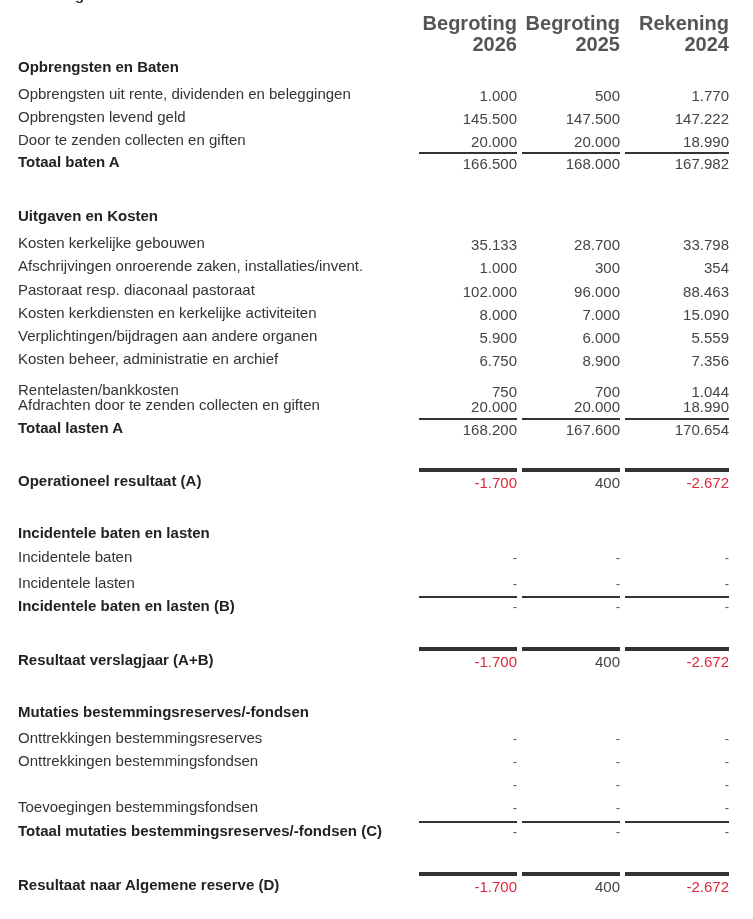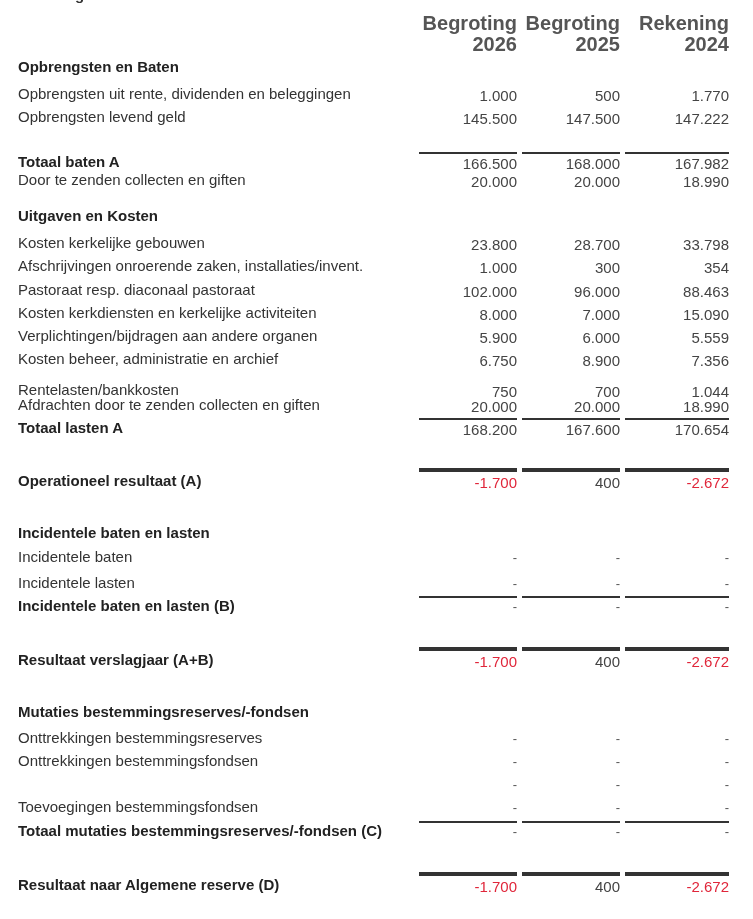--- a/index.html
+++ b/index.html
@@ -48,38 +48,38 @@
       <span class="val c1">1.000</span>
       <span class="val c2">500</span>
       <span class="val c3">1.770</span>
     </div>
     <div class="row" style="top: 108px;">
       <span class="label">Opbrengsten levend geld</span>
       <span class="val c1">145.500</span>
       <span class="val c2">147.500</span>
       <span class="val c3">147.222</span>
     </div>
-    <div class="row" style="top: 131px; margin-top: 40px;">
+    <div class="row" style="top: 131px;">
       <span class="label">Door te zenden collecten en giften</span>
       <span class="val c1">20.000</span>
       <span class="val c2">20.000</span>
       <span class="val c3">18.990</span>
     </div>
     <div class="row bold" style="top: 153px;">
       <span class="label">Totaal baten A</span>
       <span class="val c1">166.500</span>
       <span class="val c2">168.000</span>
       <span class="val c3">167.982</span>
     </div>
     <div class="row bold" style="top: 207px;">
       <span class="label">Uitgaven en Kosten</span>
     </div>
     <div class="row" style="top: 234px;">
       <span class="label">Kosten kerkelijke gebouwen</span>
-      <span class="val c1">23.800</span>
+      <span class="val c1">35.133</span>
       <span class="val c2">28.700</span>
       <span class="val c3">33.798</span>
     </div>
     <div class="row" style="top: 257px;">
       <span class="label">Afschrijvingen onroerende zaken, installaties/invent.</span>
       <span class="val c1">1.000</span>
       <span class="val c2">300</span>
       <span class="val c3">354</span>
     </div>
     <div class="row" style="top: 281px;">

